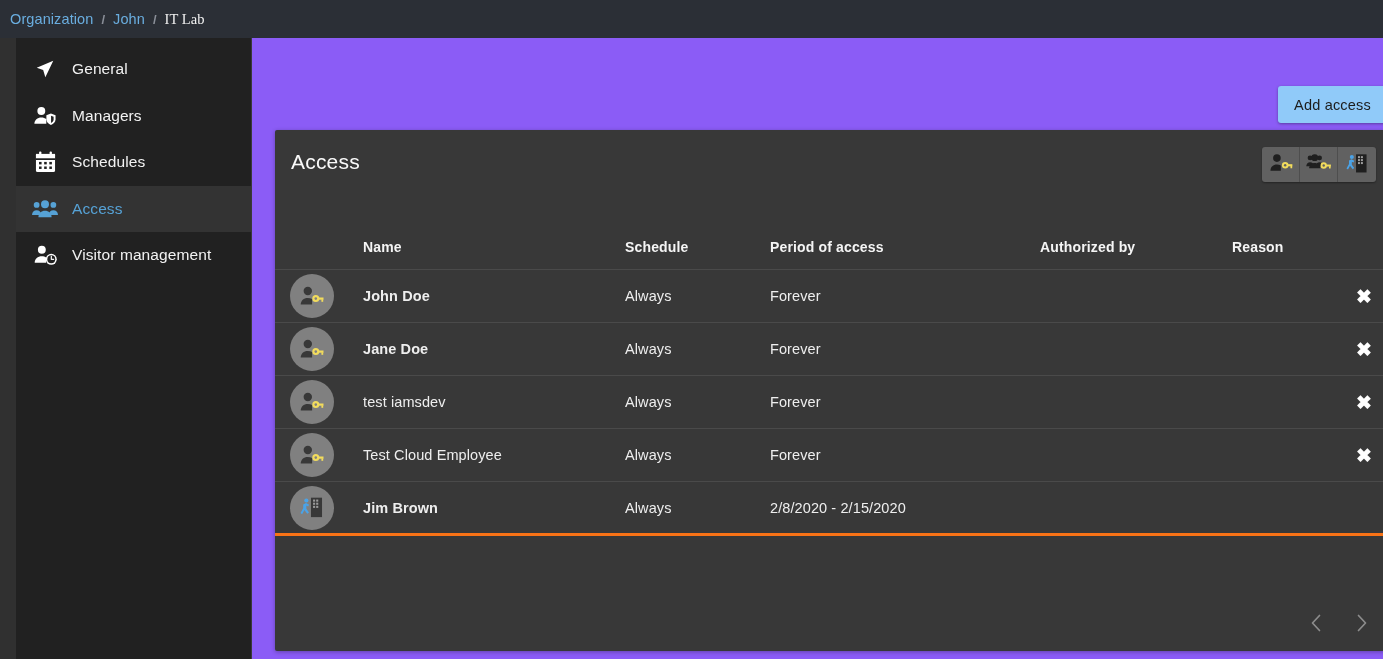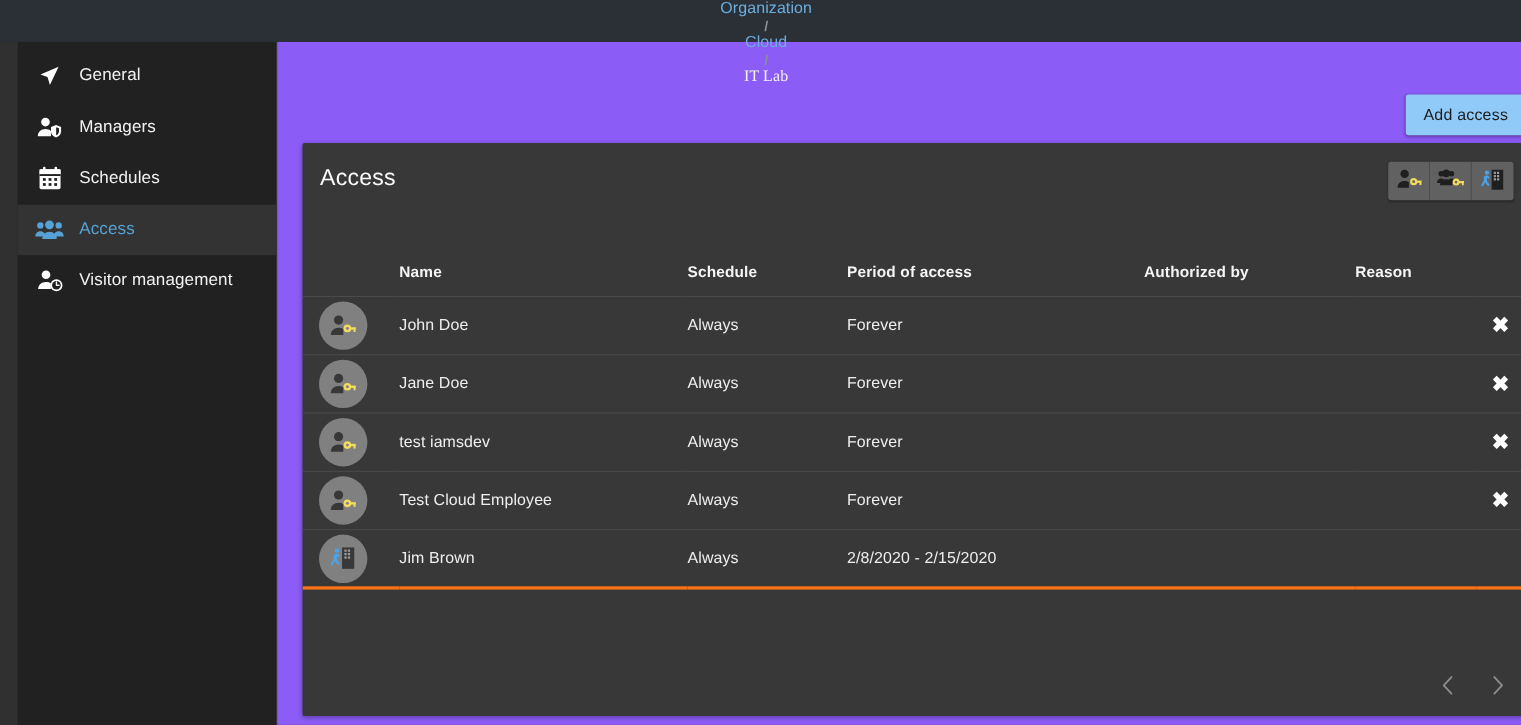--- a/index.html
+++ b/index.html
@@ -21,21 +21,20 @@
   .topbar {
     position: absolute;
     top: 0; left: 0;
     width: 1383px;
     height: 38px;
     background: #2b2f36;
     display: flex;
     align-items: center;
     padding-left: 10px;
     z-index: 5;
-    flex-direction: column;
   }
   .crumb {
     font-size: 14.5px;
     color: #6aaee0;
     letter-spacing: .1px;
     text-decoration: none;
     white-space: nowrap;
   }
   .crumb.current { color: #f2f2f2; font-weight: 400; font-family: Liberation Serif, serif; }
   .crumb-sep {
@@ -184,21 +183,21 @@
 
   .col-avatar { width: 88px; }
   .col-name   { width: 262px; }
   .col-sched  { width: 145px; }
   .col-period { width: 270px; }
   .col-auth   { width: 192px; }
   .col-reason { width: 110px; }
   .col-action { width: 45px; }
 
   .cell-avatar { padding-left: 15px; }
-  .name-bold { font-weight: 400; color: #ffffff; }
+  .name-bold { font-weight: 700; color: #ffffff; }
 
   .avatar {
     width: 44px;
     height: 44px;
     border-radius: 50%;
     background: #808080;
     display: flex;
     align-items: center;
     justify-content: center;
   }
@@ -236,21 +235,21 @@
     justify-content: center;
     padding: 0;
   }
 </style>
 </head>
 <body>
 
 <div class="topbar">
   <a class="crumb" href="#">Organization</a>
   <span class="crumb-sep">/</span>
-  <a class="crumb" href="#">Cloud</a>
+  <a class="crumb" href="#">John</a>
   <span class="crumb-sep">/</span>
   <span class="crumb current">IT Lab</span>
 </div>
 
 <nav class="sidebar">
 
   <div class="nav-item">
     <span class="nav-icon">
       <svg width="22" height="22" viewBox="0 0 24 24">
           <path d="M21 3 L3 10.5 L10 13.2 L12.4 21 Z" fill="#ffffff"></path>

